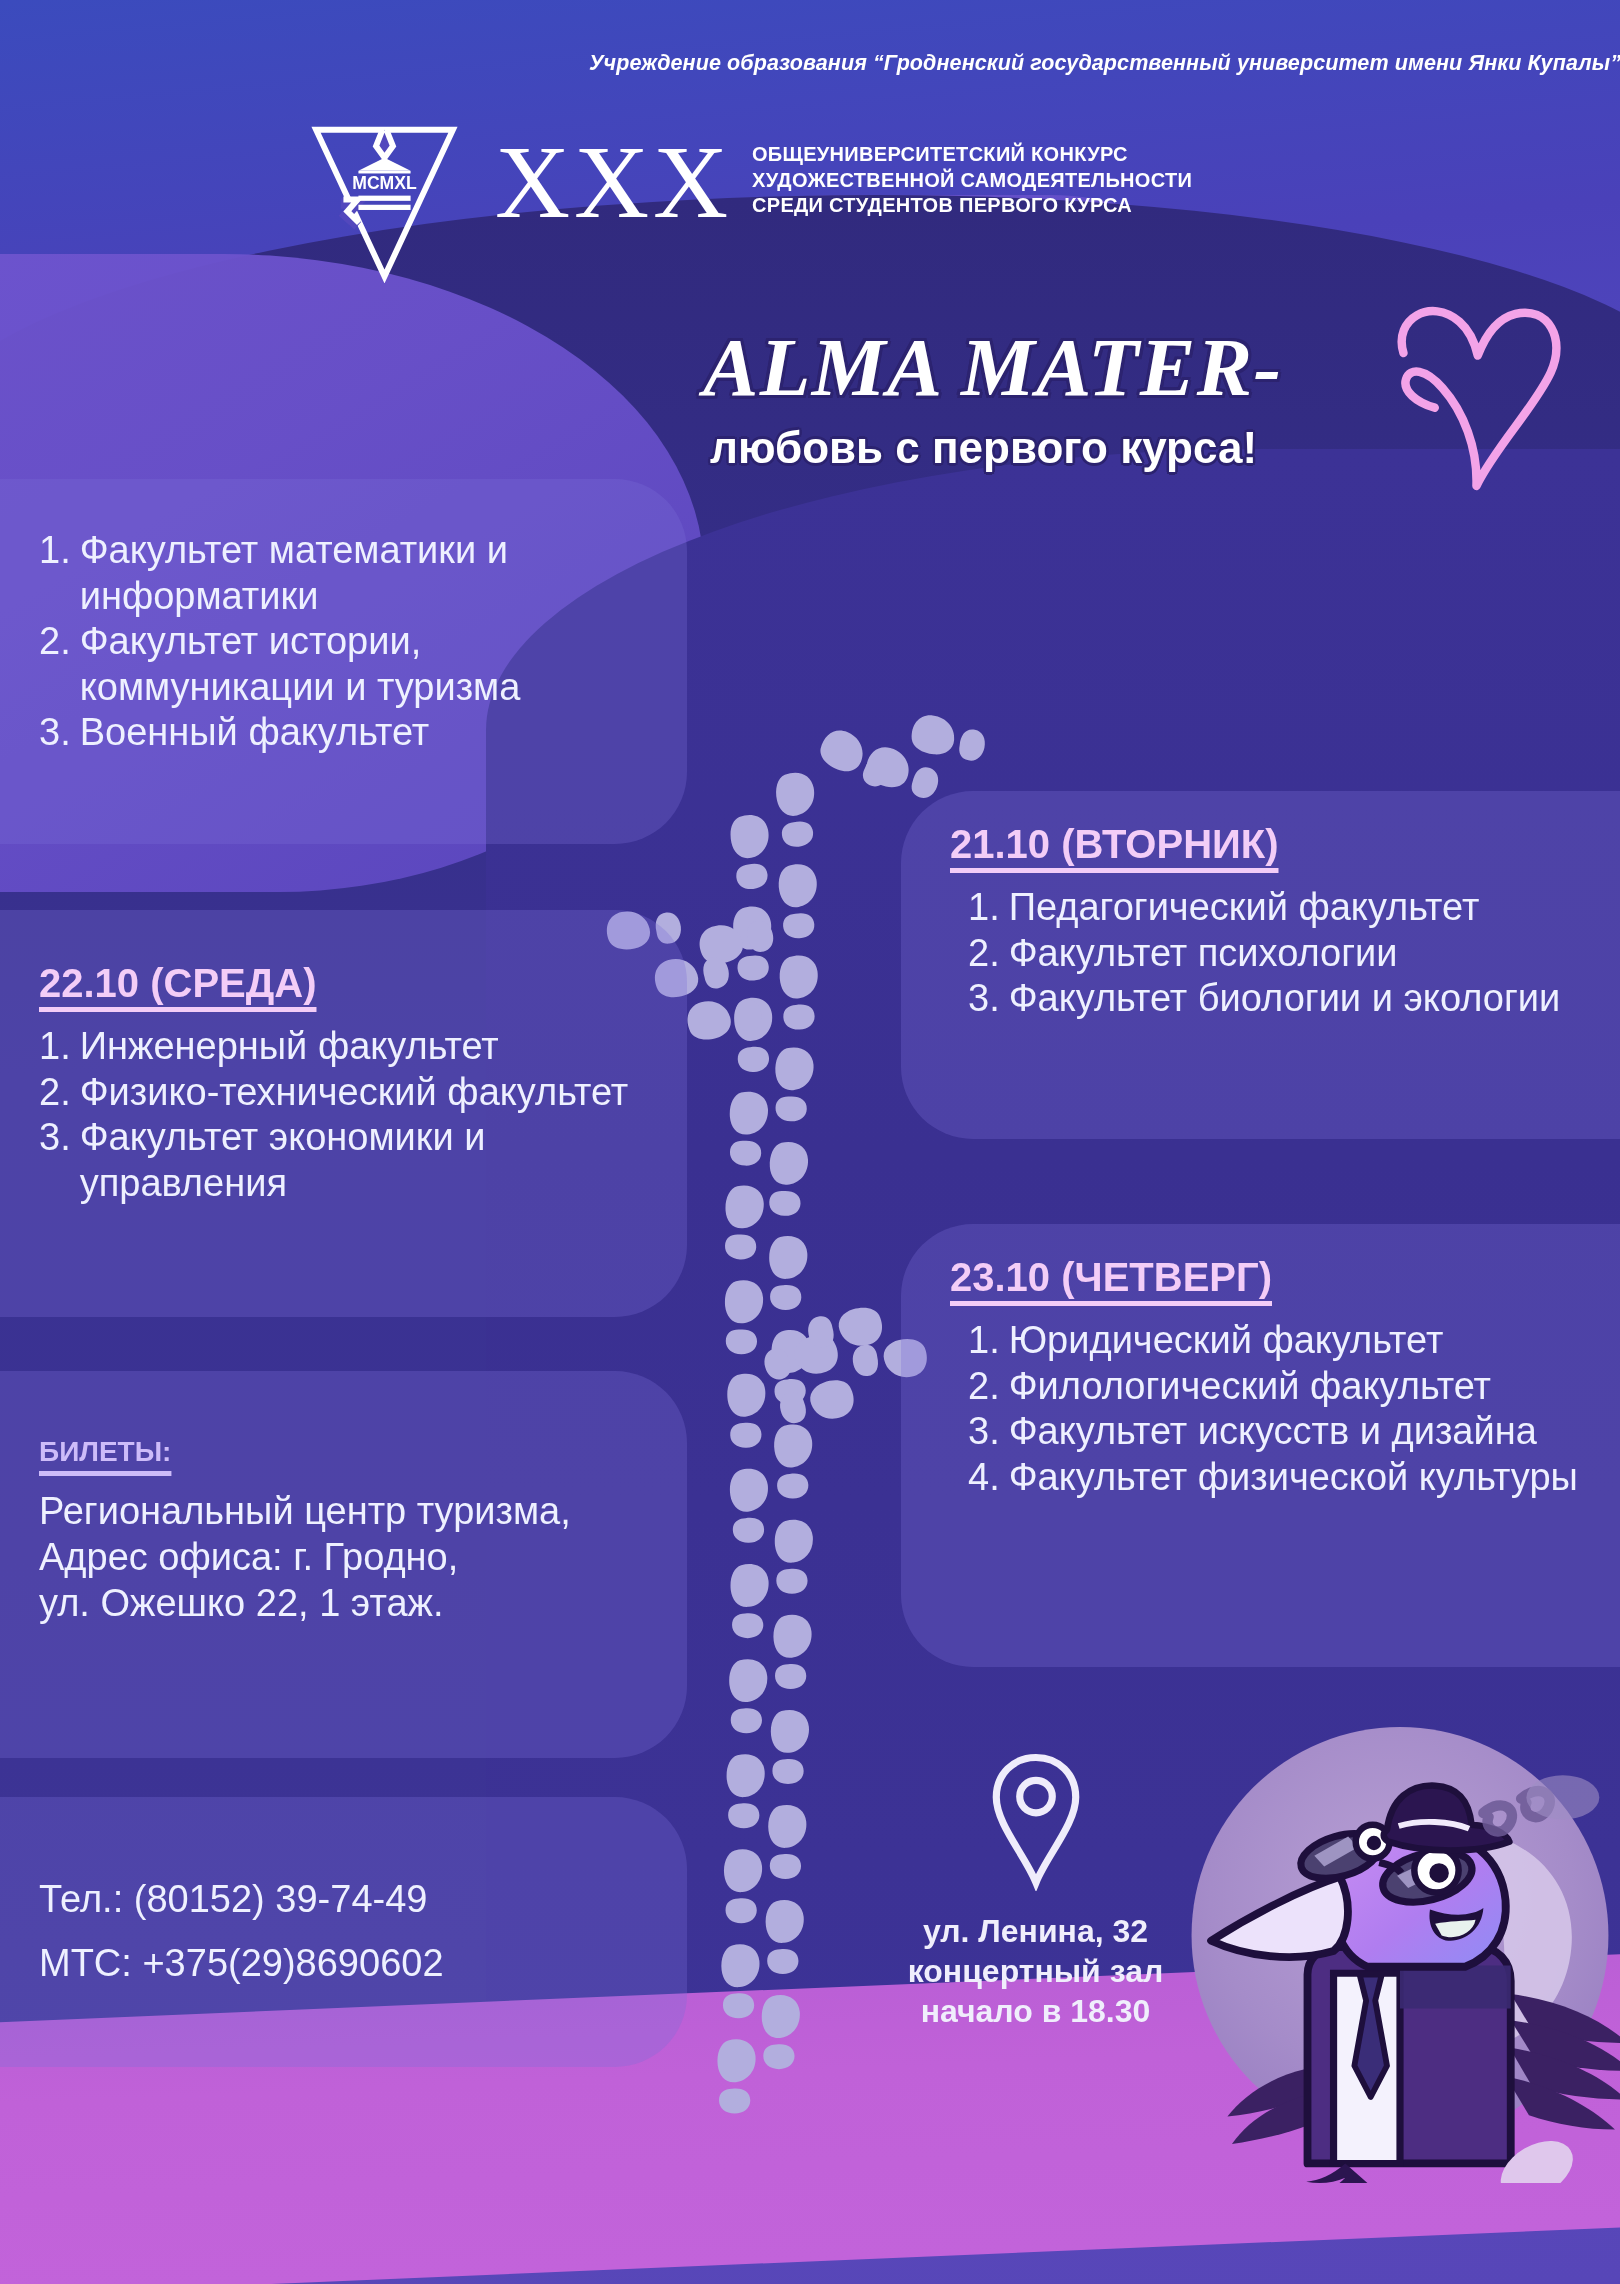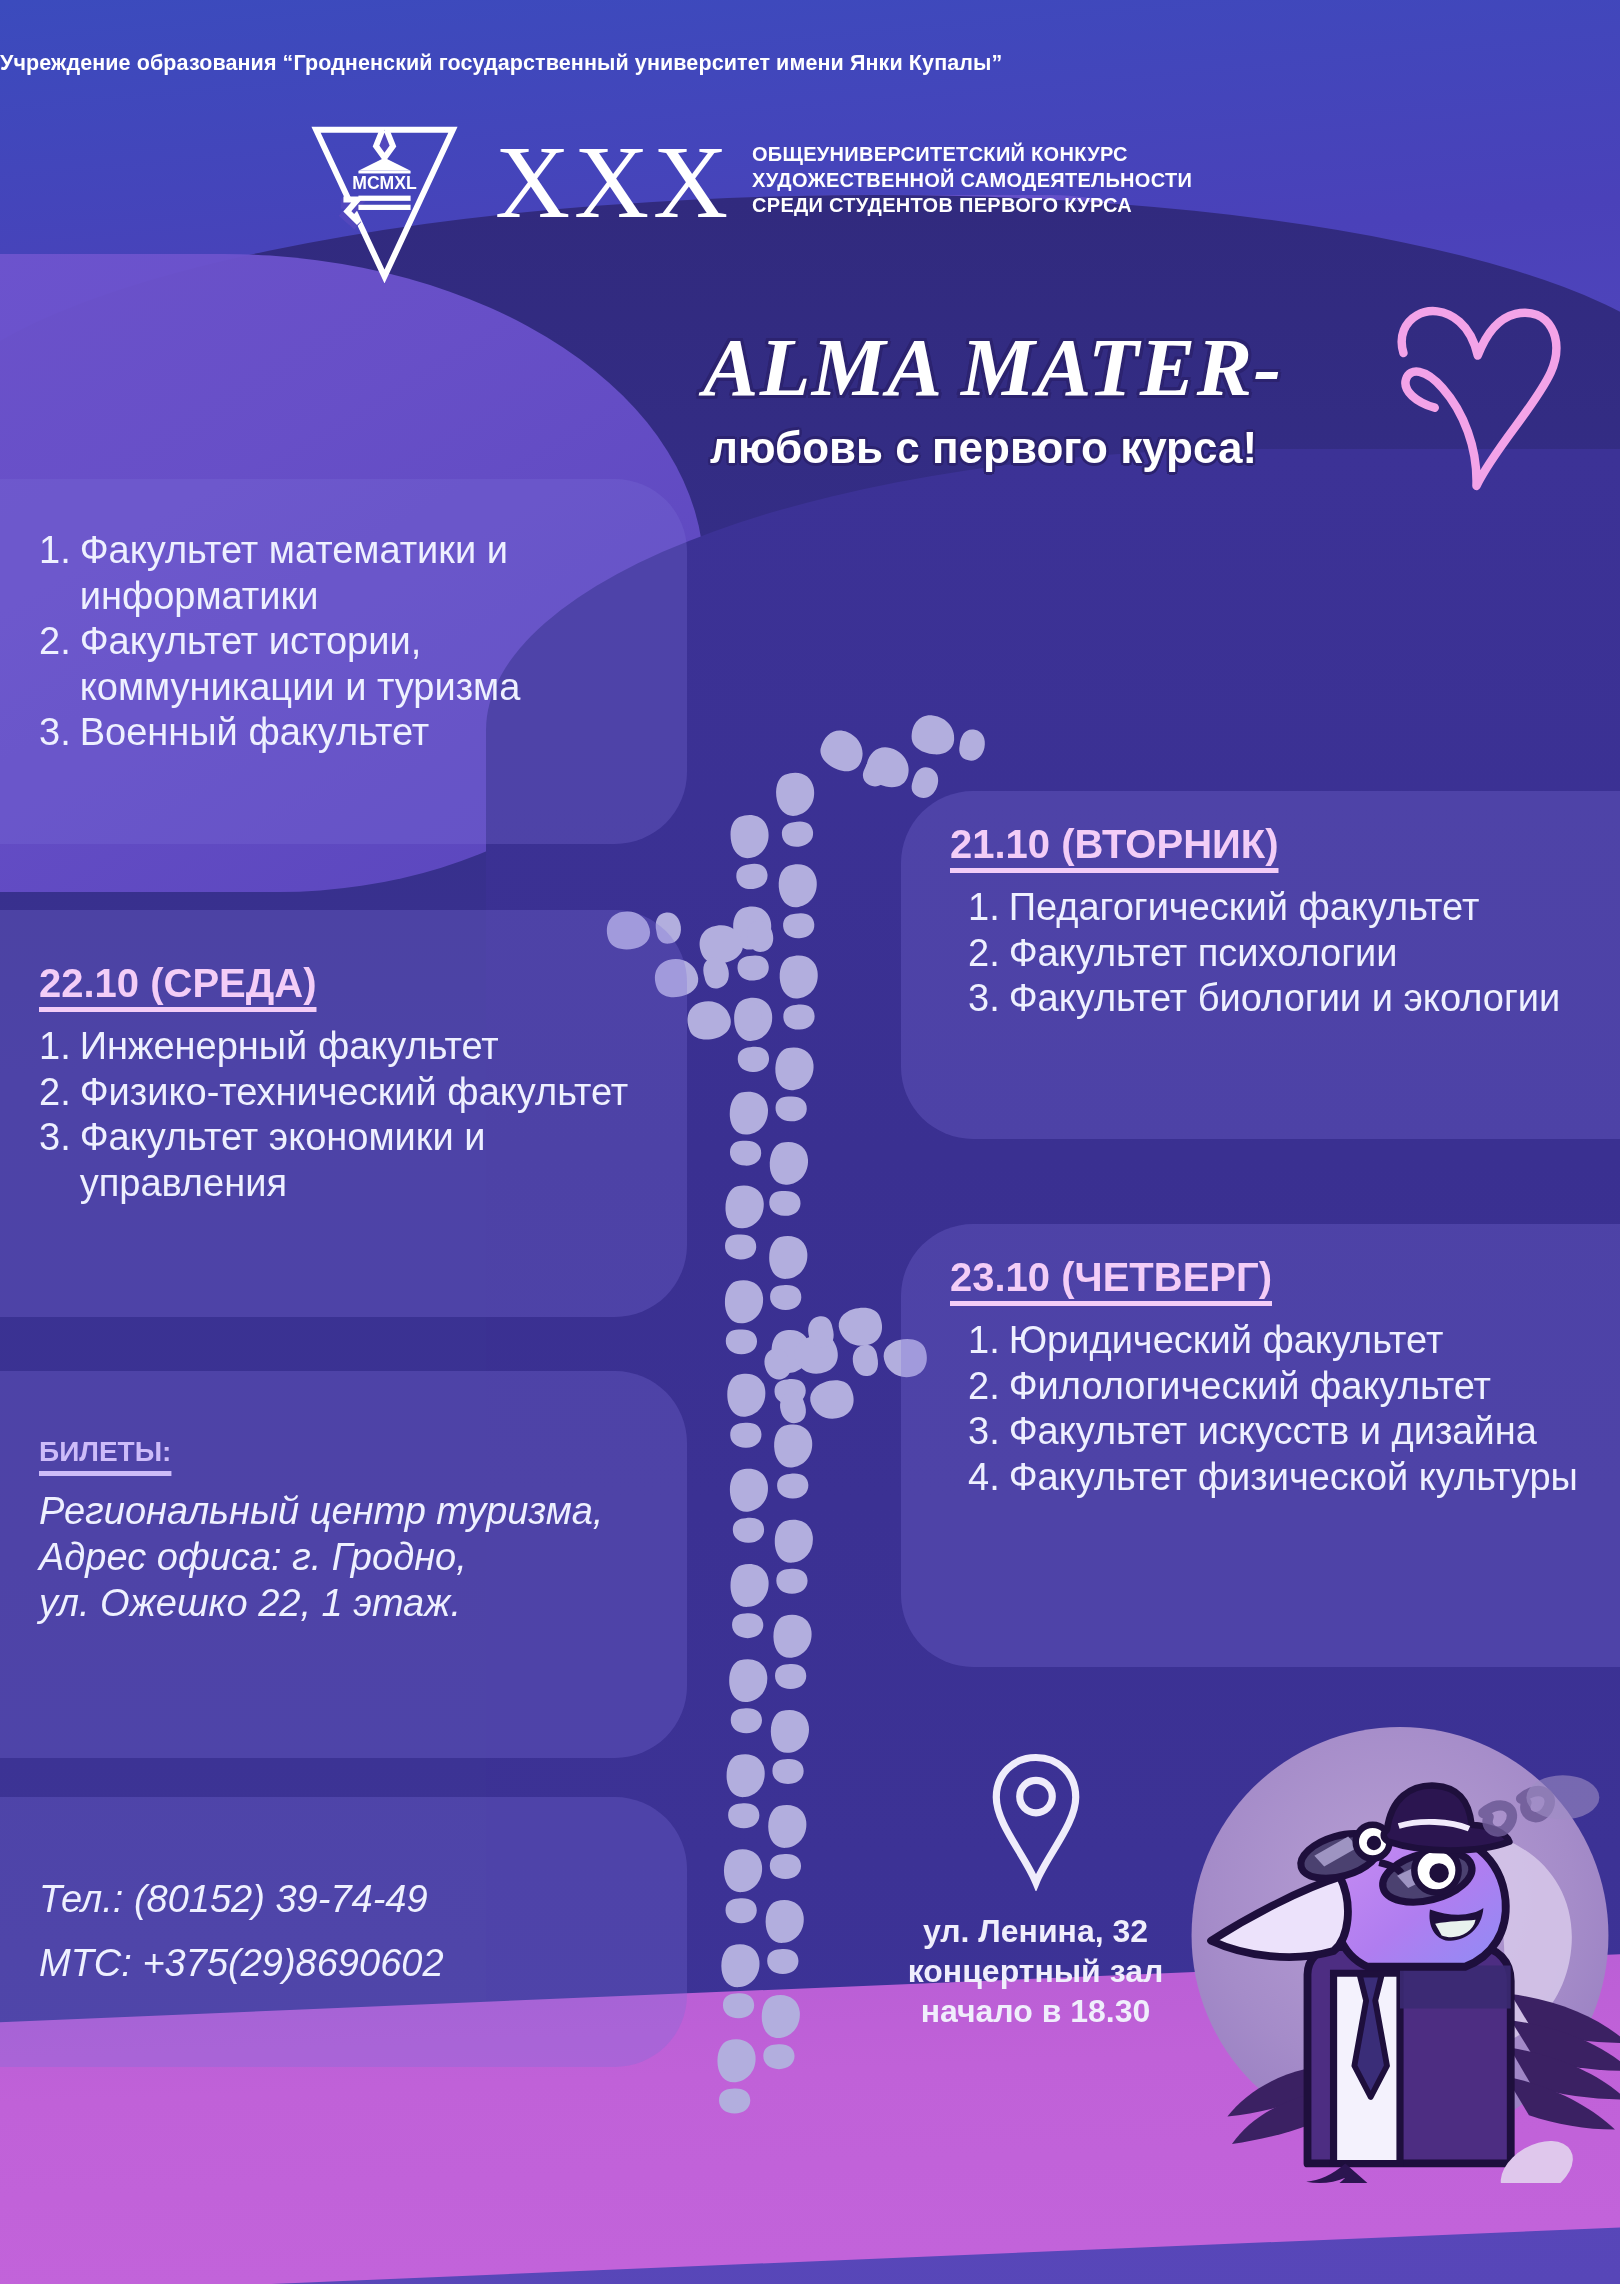--- a/index.html
+++ b/index.html
@@ -24,22 +24,22 @@
     background:linear-gradient(150deg,#6f55cf 0%,#6a51cb 40%,#5b47bf 100%);
     border-radius:0 52% 46% 0 / 0 50% 50% 0;opacity:.95;}
   .bg-light-blob2{position:absolute;left:456px;top:195px;width:846px;height:456px;
     background:linear-gradient(160deg,#6d54ce 0%,#6350c8 60%,#5a49c0 100%);
     border-radius:46% 30% 40% 50% / 40% 50% 40% 40%;opacity:.85;}
   .bg-pink-floor{position:absolute;left:-39px;bottom:-13px;width:1706px;height:273px;
     background:linear-gradient(180deg,#bb5fd6 0%,#c061d8 30%,#c263da 100%);
     transform:rotate(-2.4deg);transform-origin:left bottom;}
 
   
-  .org-line{position:absolute;top:51px;left:0;width:100%;text-align:left;
-    color:#ffffff;font-size:21.5px;font-weight:700;letter-spacing:0.1px;}
+  .org-line{position:absolute;top:51px;left:0;width:100%;text-align:right;
+    color:#ffffff;font-size:21.5px;font-weight:700;letter-spacing:0.1px;font-style:italic;}
   .logo-block{position:absolute;top:120px;left:303px;width:163px;height:163px;}
   .logo-block svg{display:block;}
   .xxx{position:absolute;top:130px;left:495px;color:#fff;font-size:104px;
     font-weight:400;letter-spacing:3.9px;line-height:1;font-family:"Liberation Serif",serif;}
   .head-lines{position:absolute;top:142px;left:752px;color:#fff;
     font-size:20px;font-weight:800;line-height:1.28;letter-spacing:0.3px;}
 
   
   .title-wrap{position:absolute;top:326px;left:703px;width:781px;}
   .alma{font-family:"Liberation Serif",serif;font-style:italic;font-weight:700;
@@ -63,21 +63,21 @@
   .day-title{color:#f3cdf7;font-size:40px;font-weight:800;letter-spacing:0px;
     text-decoration:underline;text-decoration-thickness:4.6px;text-underline-offset:10.4px;}
   .day-list{margin:18px 0 0 0;padding:0;list-style:none;color:#eef0ff;
     font-size:38px;line-height:1.20;font-weight:400;}
   .day-list li{display:flex;gap:9px;}
   .day-list .num{flex:0 0 auto;}
   .day-list .txt{flex:1 1 auto;}
 
   .sect-title{color:#cdbcf9;font-size:28px;font-weight:800;
     text-decoration:underline;text-decoration-thickness:4.6px;text-underline-offset:10.4px;}
-  .sect-body{color:#eef0ff;font-size:38px;line-height:1.22;margin-top:19.5px;white-space:pre-line;font-style:italic;}
+  .sect-body{color:#eef0ff;font-size:38px;line-height:1.22;margin-top:19.5px;white-space:pre-line;}
 
   
   .venue{position:absolute;left:866px;top:1751px;width:339px;text-align:center;}
   .venue svg{display:block;margin:0 auto;}
   .venue-text{margin-top:19.5px;color:#f0eefc;font-size:32px;font-weight:700;
     line-height:1.26;white-space:pre-line;}
 
   
   .mascot{position:absolute;right:-6.5px;bottom:101px;width:456px;height:469px;}
 

